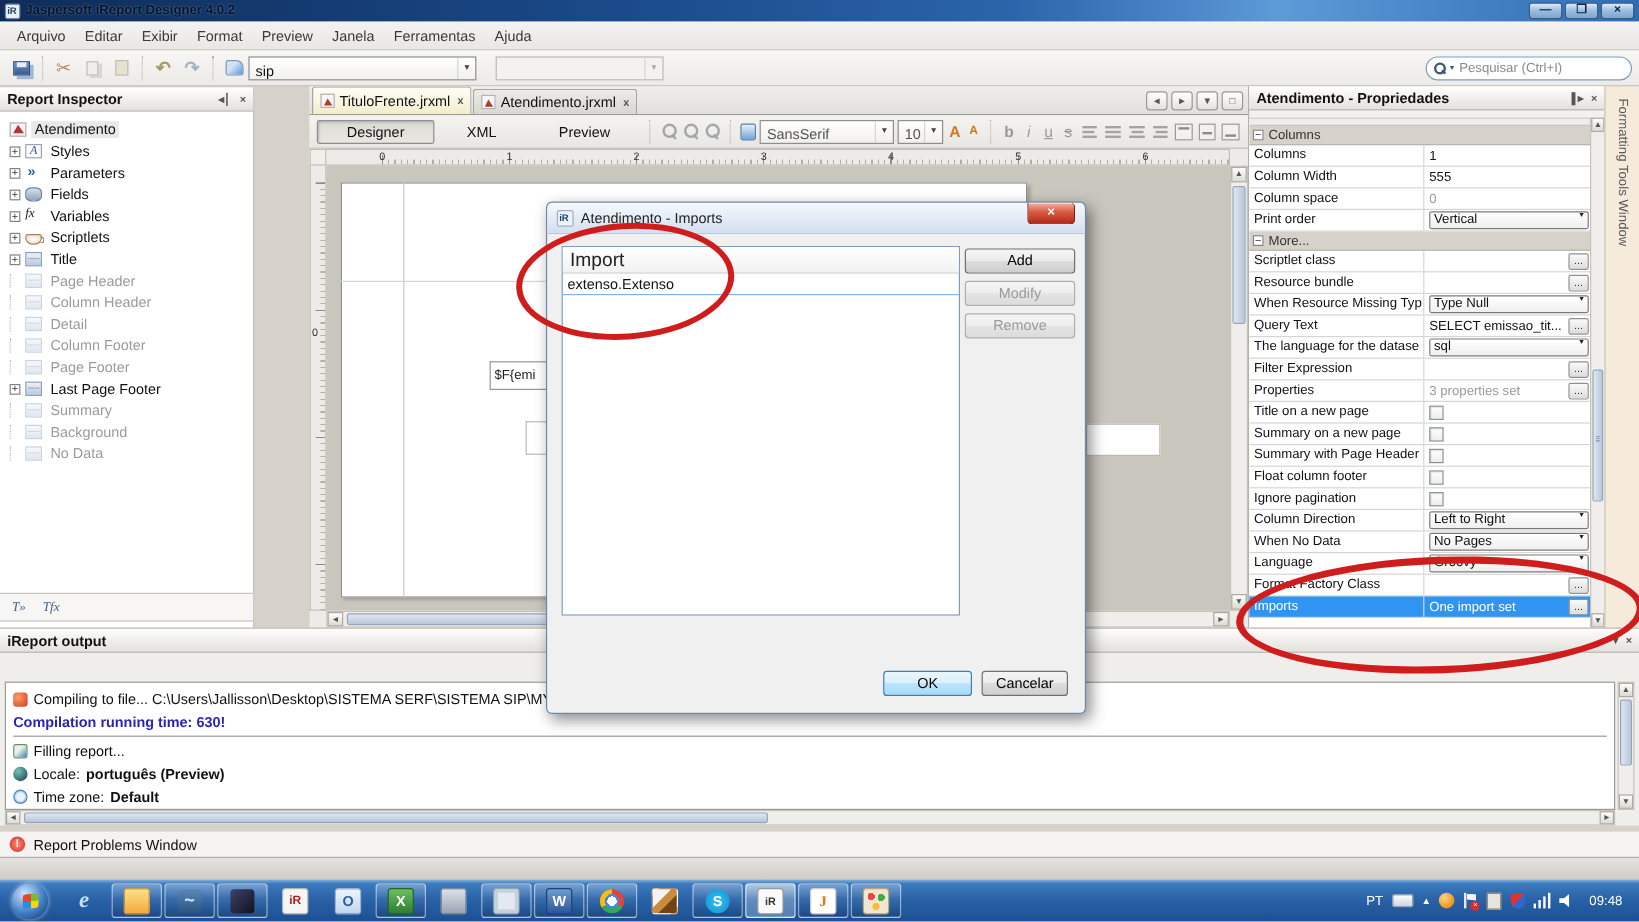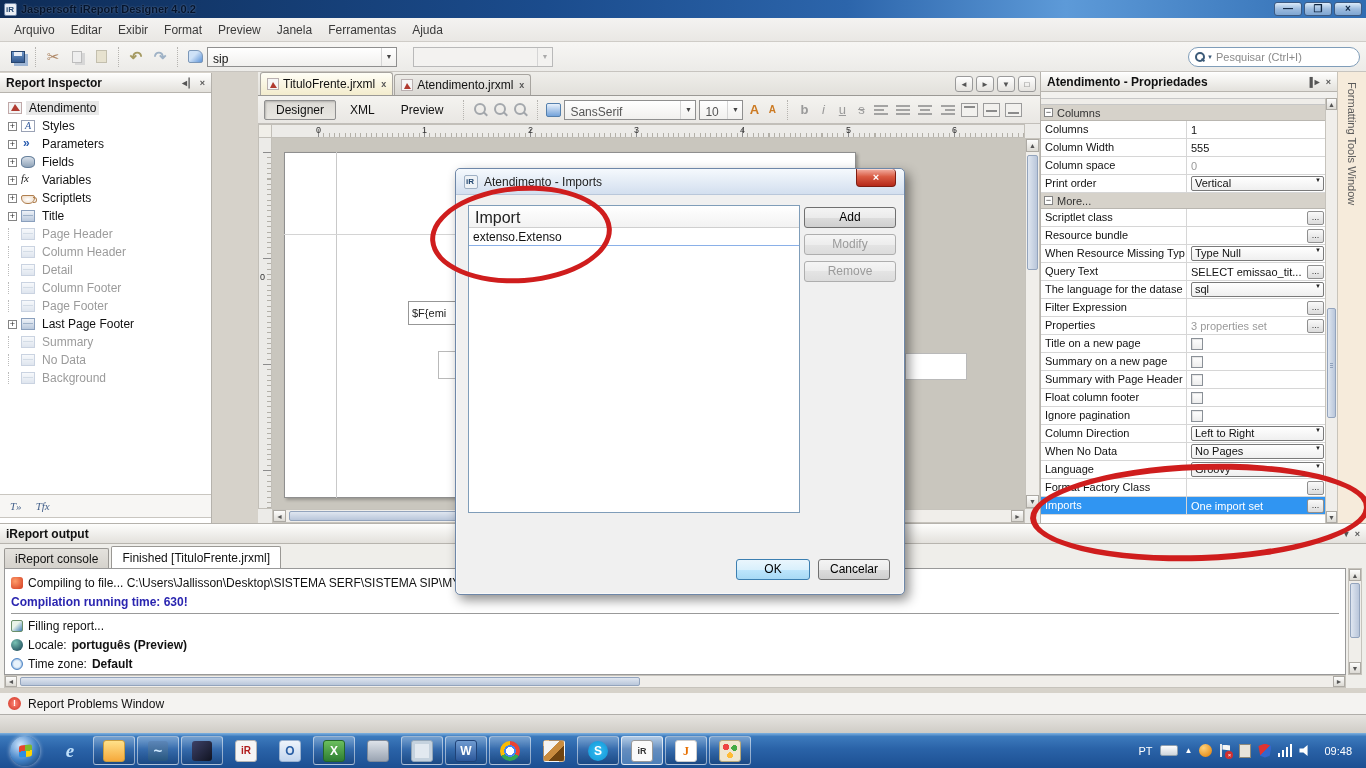--- a/index.html
+++ b/index.html
@@ -74,21 +74,21 @@
 
   
   .center{position:absolute;left:258px;top:72px;width:782px;height:451px;background:#ecebe8}
   .etabs{position:absolute;left:0;top:0;right:0;height:24px;background:linear-gradient(#efeeea,#e2e0db);border-bottom:1px solid #9b9995;display:flex;align-items:flex-end;padding-left:2px}
   .etab{height:21px;display:flex;align-items:center;gap:4px;padding:0 6px;border:1px solid #a8a5a0;border-bottom:none;background:linear-gradient(#ecebe7,#d9d7d2);font-size:12px;margin-right:1px;border-radius:3px 3px 0 0}
   .etab.active{background:linear-gradient(#fffef6,#f3eccd);height:23px;font-weight:normal}
   .tclose{font-size:9px;font-weight:bold;color:#555;margin-left:2px}
   .tabnav{margin-left:auto;display:flex;gap:3px;align-items:center;padding:0 4px 3px 0}
   .navbtn{width:18px;height:16px;border:1px solid #9a9a9a;border-radius:3px;background:linear-gradient(#fff,#e4e2de);font-size:8px;color:#555;display:flex;align-items:center;justify-content:center}
   .etoolbar{position:absolute;left:0;top:24px;right:0;height:28px;background:linear-gradient(#f4f3f0,#e9e7e3);border-bottom:1px solid #c2bfba;display:flex;align-items:center;padding:0 6px;gap:3px}
-  .vbtn{height:20px;padding:0 11px;display:flex;align-items:center;font-size:12px;border:1px solid transparent;border-radius:2px}
+  .vbtn{height:20px;padding:0 24px;display:flex;align-items:center;font-size:12px;border:1px solid transparent;border-radius:2px}
   .vbtn.pressed{border:1px solid #8f8f8f;background:linear-gradient(#dcdad5,#e9e7e2);box-shadow:inset 1px 1px 2px rgba(0,0,0,.2)}
   .mag{width:15px;height:15px;position:relative;opacity:.5;margin:0 1px}
   .mag::before{content:"";position:absolute;width:8px;height:8px;border:2px solid #5a6470;border-radius:50%;left:1px;top:1px}
   .mag::after{content:"";position:absolute;width:5px;height:2px;background:#5a6470;transform:rotate(45deg);right:0;bottom:2px}
   .fmtool{width:15px;height:14px;background:linear-gradient(#e8f1fb,#74a3da);border:1px solid #5580ad;border-radius:2px}
   .fontcombo{width:132px}
   .sizecombo{width:44px}
   .growA{color:#cc7a22;font-weight:bold;font-size:13px;width:16px;text-align:center}
   .shrinkA{color:#cc7a22;font-weight:bold;font-size:10px;width:14px;text-align:center}
   .fmtbtn{width:16px;text-align:center;color:#9a9a9a;font-size:13px}
@@ -358,29 +358,29 @@
       <div class="tree-row" data-name="inspector-item-last-page-footer">
         <span class="expander" data-name="expander-icon">+</span>
         <span class="ticon band-icon" data-name="band-icon"></span>
         <span class="tlabel" data-name="tree-label">Last Page Footer</span>
       </div>
       <div class="tree-row dim" data-name="inspector-item-summary">
         <span class="expander none" data-name="tree-connector"></span>
         <span class="ticon band-icon" data-name="band-icon"></span>
         <span class="tlabel" data-name="tree-label">Summary</span>
       </div>
+      <div class="tree-row dim" data-name="inspector-item-background">
+        <span class="expander none" data-name="tree-connector"></span>
+        <span class="ticon band-icon" data-name="band-icon"></span>
+        <span class="tlabel" data-name="tree-label">Background</span>
+      </div>
       <div class="tree-row dim" data-name="inspector-item-no-data">
         <span class="expander none" data-name="tree-connector"></span>
         <span class="ticon band-icon" data-name="band-icon"></span>
         <span class="tlabel" data-name="tree-label">No Data</span>
-      </div>
-      <div class="tree-row dim" data-name="inspector-item-background">
-        <span class="expander none" data-name="tree-connector"></span>
-        <span class="ticon band-icon" data-name="band-icon"></span>
-        <span class="tlabel" data-name="tree-label">Background</span>
       </div>
     </div>
   <div class="filterbar" data-name="inspector-filter-bar">
     <span class="fico" data-name="parameters-filter-icon">T»</span>
     <span class="fico" data-name="variables-filter-icon">Tfx</span>
   </div>
 </div>
 
 <div class="center" data-name="editor-area">
   <div class="etabs" data-name="editor-tab-bar">
@@ -657,24 +657,20 @@
 </div>
 
 <div class="output" data-name="output-panel">
   <div class="phead" style="border-top:none">
     <span data-name="output-title">iReport output</span>
     <span class="hicons">
       <span data-name="output-menu-icon">▼</span>
       <span data-name="close-panel-icon">×</span>
     </span>
   </div>
-  <div class="otabs" id="output-tabs" data-name="output-tabs">
-      <div class="otab" data-name="output-tab-ireport-console">iReport console</div>
-      <div class="otab active" data-name="output-tab-finished-titulofrente-jrxml">Finished [TituloFrente.jrxml]</div>
-    </div>
   <div class="console" id="console" data-name="console-output">
       <div class="cline" data-name="console-line">
         <span class="cico compiling-icon" data-name="compiling-icon"></span>
         <span data-name="console-text">Compiling to file... C:\Users\Jallisson\Desktop\SISTEMA SERF\SISTEMA SIP\MY</span>
       </div>
       <div class="cline" data-name="console-line">
         <span class="blue" data-name="console-text">Compilation running time: 630!</span>
       </div>
       <div class="csep" data-name="console-separator"></div>
       <div class="cline" data-name="console-line">

